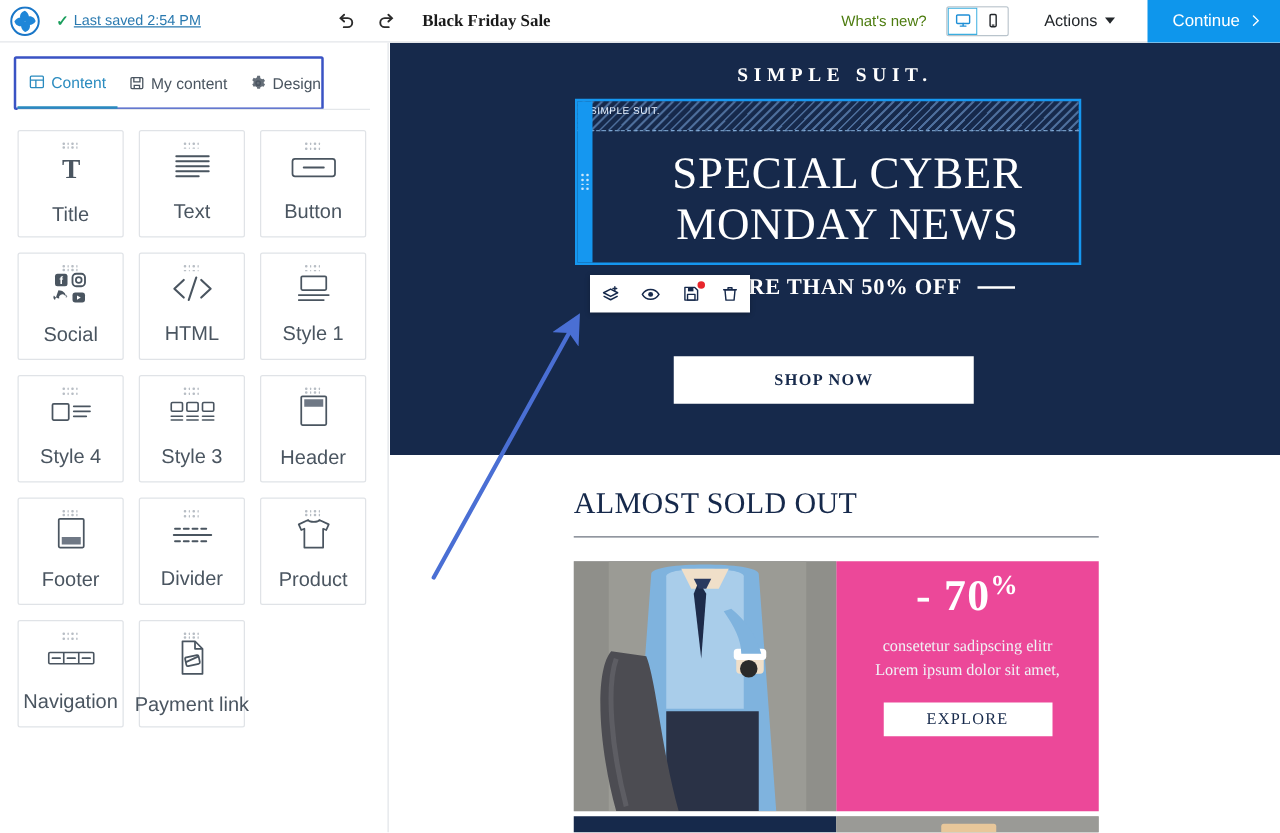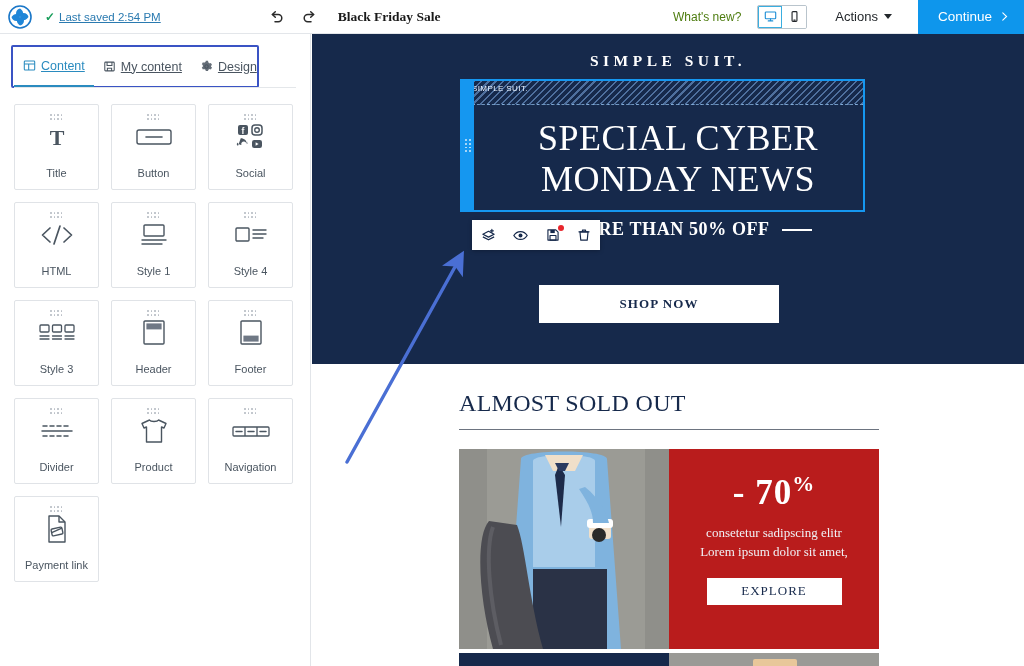--- a/index.html
+++ b/index.html
@@ -100,21 +100,21 @@
   }
   .tabs {
     display: flex; align-items: center;
     height: 42px; margin: 12px 14px 0 14px;
     border-bottom: 1px solid #e4e7ea;
     position: relative;
   }
   .tab {
     display: flex; align-items: center; gap: 5px;
     height: 41px; padding: 0 9px;
-    font-size: 12.5px; color: #4a5560; cursor: pointer; text-decoration: underline;
+    font-size: 12.5px; color: #4a5560; cursor: pointer;
   }
   .tab.active { color: #2a8bbf; border-bottom: 2px solid #2a8bbf; }
   .tab .tico { display: flex; align-items: center; }
 
   .blocks {
     display: grid; grid-template-columns: repeat(3, 85px);
     gap: 12px; padding: 16px 0 0 14px;
   }
   .block {
     width: 85px; height: 86px;
@@ -127,21 +127,21 @@
     margin-top: 9px; width: 13px; height: 7px;
     display: grid; grid-template-columns: repeat(4, 1fr); grid-template-rows: repeat(2, 1fr);
     gap: 1.5px;
   }
   .grip i { width: 1.6px; height: 1.6px; background: #b7bdc4; border-radius: 50%; display:block; }
   .block-art {
     flex: 1; display: flex; align-items: center; justify-content: center;
     width: 100%;
   }
   .block-label {
-    font-size: 11px; color: #4a5560; margin-bottom: 10px; white-space: nowrap; margin-top: 15px;
+    font-size: 16px; color: #4a5560; margin-bottom: 10px; white-space: nowrap; margin-top: 15px;
   }
 
   
   .canvas {
     position: absolute; top: 34px; left: 312px;
     width: 712px; height: 632px;
     background: #ffffff; overflow: hidden;
   }
   .email-hero {
     position: relative;
@@ -232,23 +232,23 @@
   .prod-row {
     margin: 19px 0 0 147px; width: 420px; height: 200px; display: flex;
   }
   .prod-img {
     width: 210px; height: 200px;
     background: #8d8d8d;
     position: relative; overflow: hidden;
   }
   .prod-card {
     width: 210px; height: 200px;
-    background: #b91c1c;
+    background: #ec4899;
     display: flex; flex-direction: column; align-items: center; justify-content: flex-start;
-    padding-top: 22px;
+    padding-top: 6px;
   }
   .pct {
     font-family: "Liberation Serif", serif; font-weight: bold;
     color: #ffffff; font-size: 35px; letter-spacing: 1px;
   }
   .pct sup { font-size: 22px; vertical-align: super; }
   .ptext {
     margin-top: 10px; text-align: center;
     font-family: "Liberation Serif", serif;
     color: #f0f2f6; font-size: 13px; line-height: 1.5;
@@ -387,20 +387,38 @@
           <i></i>
         </div>
       <div class="block-art">
         <svg width="30" height="30" viewBox="0 0 30 30" fill="#4a5560">
           <text x="15" y="23" font-family="Liberation Serif, serif" font-size="22" font-weight="bold" text-anchor="middle">T</text>
         </svg>
       </div>
       <div class="block-label">Title</div>
     </div>
 
+    <div class="block">
+      <div class="grip">
+          <i></i>
+          <i></i>
+          <i></i>
+          <i></i>
+          <i></i>
+          <i></i>
+          <i></i>
+          <i></i>
+        </div>
+      <div class="block-art">
+        <svg width="34" height="26" viewBox="0 0 34 26" stroke="#4a5560" stroke-width="1.5" stroke-linecap="round">
+          <path d="M4 5h26M4 9h26M4 13h26M4 17h26M4 21h18"></path>
+        </svg>
+      </div>
+      <div class="block-label">Text</div>
+    </div>
 
 
     <div class="block">
       <div class="grip">
           <i></i>
           <i></i>
           <i></i>
           <i></i>
           <i></i>
           <i></i>

